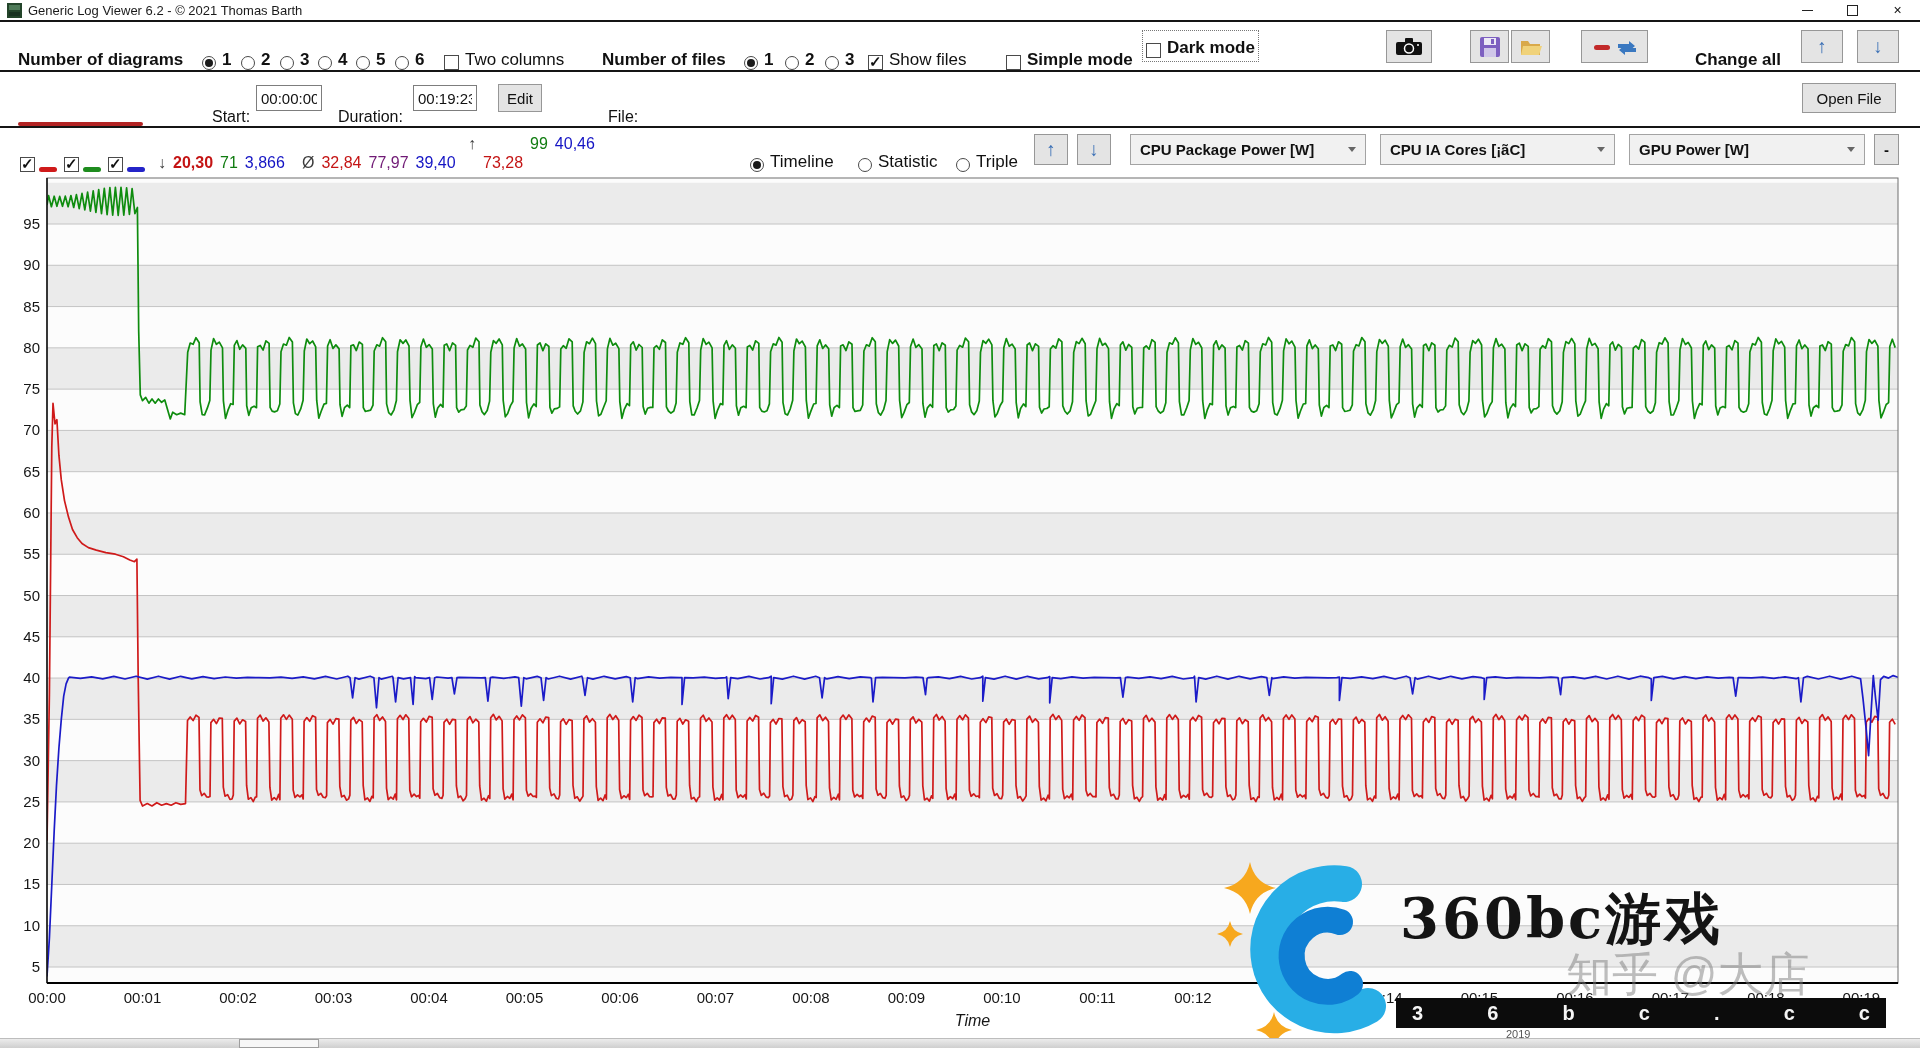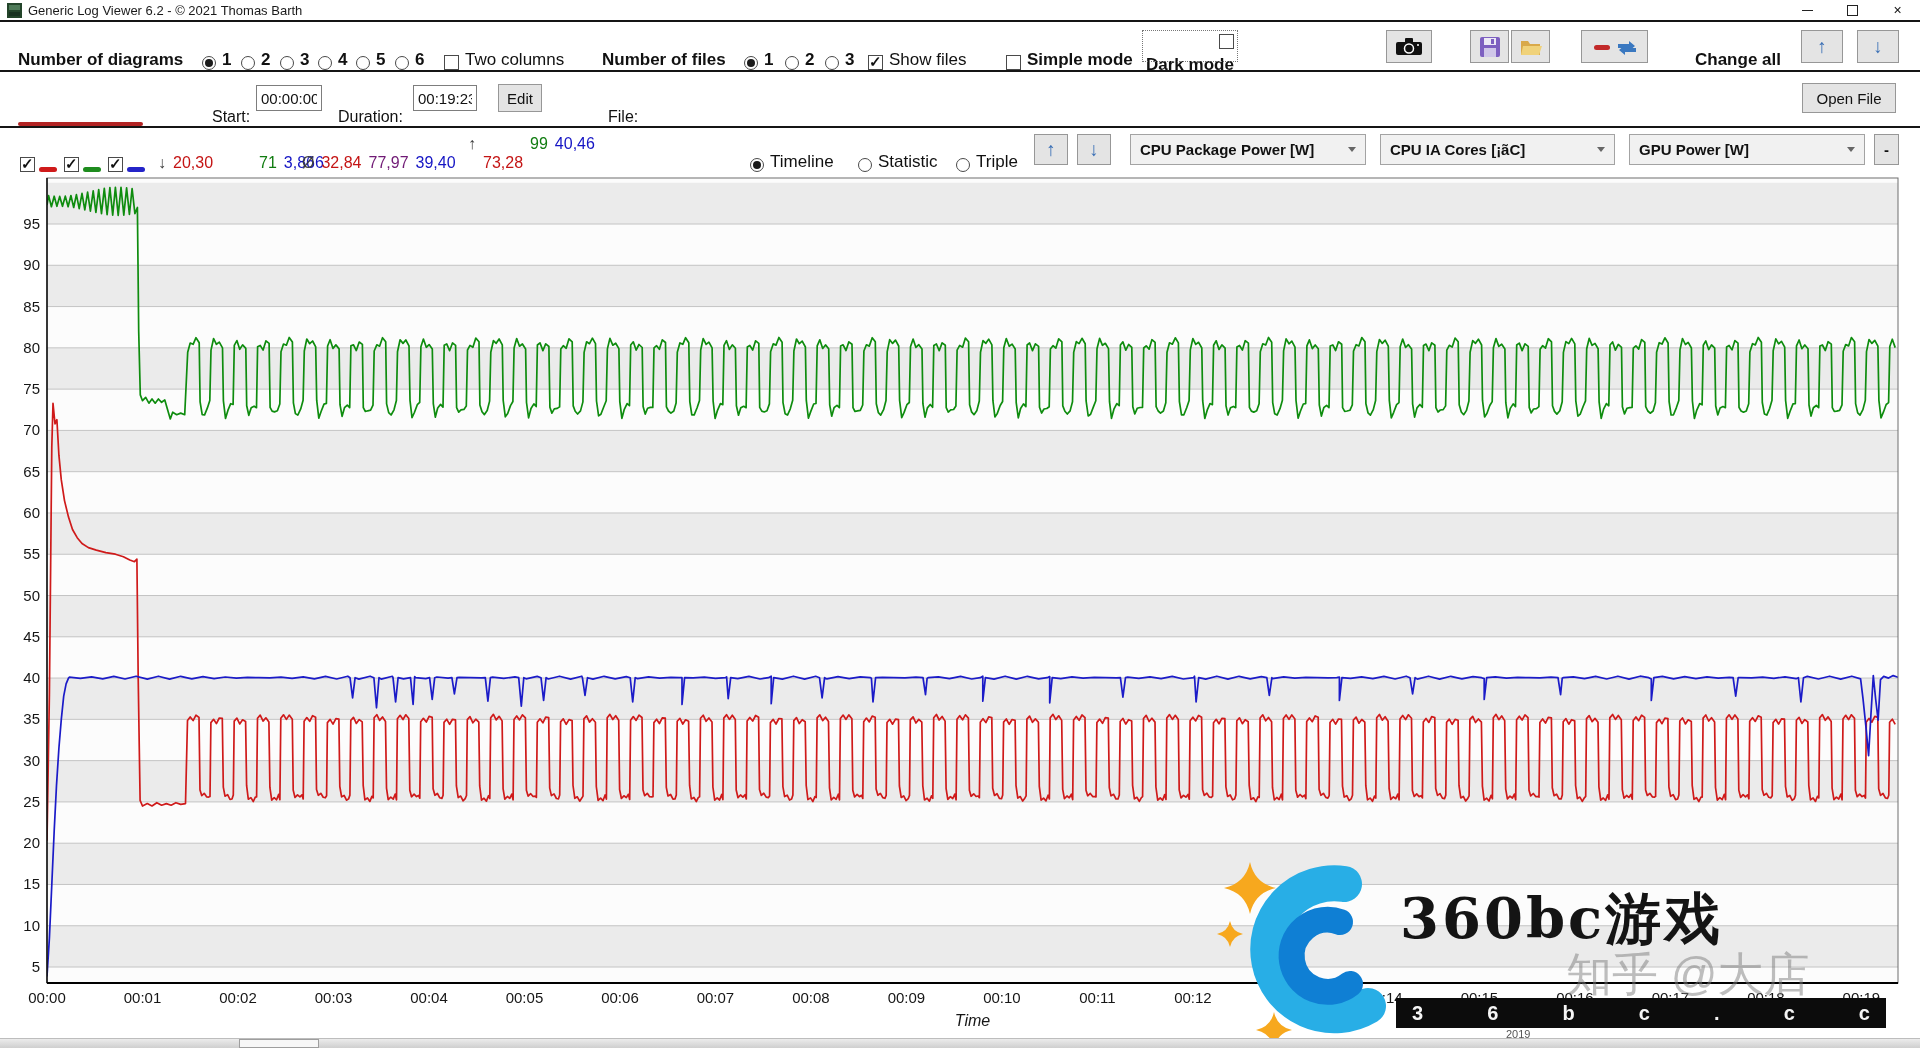--- a/index.html
+++ b/index.html
@@ -23,21 +23,21 @@
   .lbl-b{font-weight:bold;font-size:17px;white-space:nowrap;}
   .lbl{font-size:16px;white-space:nowrap;}
   .lbl-r{font-size:17px;white-space:nowrap;}
   
   .rb{display:inline-block;width:14px;height:14px;border:1px solid #4a4a4a;border-radius:50%;background:#fff;box-sizing:border-box;flex:0 0 auto;}
   .rb.sel{position:relative;}
   .rb.sel::after{content:"";position:absolute;left:2px;top:2px;width:8px;height:8px;border-radius:50%;background:#1a1a1a;}
   .cb{display:inline-block;width:15px;height:15px;border:1px solid #4a4a4a;background:#fff;box-sizing:border-box;position:relative;flex:0 0 auto;}
   .cb.on::after{content:"✓";position:absolute;left:0px;top:-3px;font-size:15px;font-weight:bold;color:#111;}
   .num-b{font-weight:bold;font-size:17px;}
-  .focus-dots{outline:1px dotted #777;outline-offset:3px;flex-direction:column;}
+  .focus-dots{outline:1px dotted #777;outline-offset:3px;}
   
   .btn{background:#e4e4e4;border:1px solid #979797;display:flex;align-items:center;justify-content:center;
        font-size:15px;box-sizing:border-box;}
   .inp{background:#fff;border:1px solid #7d7d7d;font-size:15px;box-sizing:border-box;padding:0 4px;
        font-family:"Liberation Sans",sans-serif;color:#111;}
   .dd{background:#f1f1f1;border:1px solid #a3a3a3;display:flex;align-items:center;justify-content:space-between;
       font-weight:bold;font-size:15px;padding:0 9px;box-sizing:border-box;}
   .chev{width:0;height:0;border-left:4px solid transparent;border-right:4px solid transparent;border-top:5px solid #666;}
   .arrow-up,.arrow-dn{font-size:19px;font-weight:bold;color:#3a6fb5;}
   
@@ -244,22 +244,22 @@
     <div class="it" style="left:108px">
         <span class="cb on"></span>
       </div>
     <div class="it" style="left:127px">
         <div class="dash" style="background: rgb(36, 36, 200);"></div>
       </div>
 
     <div class="it" style="left:158px">
         <div class="statgrp">
       <span class="statsym">↓</span>
-      <span style="color: rgb(196, 20, 20);">20,30</span>
-      <span style="color: rgb(16, 124, 16); margin-left: 39px;">71</span>
+      <span style="color: rgb(196, 20, 20); font-weight: bold;">20,30</span>
+      <span style="color: rgb(16, 124, 16);">71</span>
       <span style="color: rgb(20, 20, 196);">3,866</span>
     </div>
       </div>
     <div class="it" style="left:302px">
         <div class="statgrp">
       <span class="statsym">Ø</span>
       <span style="color: rgb(196, 20, 20);">32,84</span>
       <span style="color: #701a75;">77,97</span>
       <span style="color: rgb(20, 20, 196);">39,40</span>
     </div>

